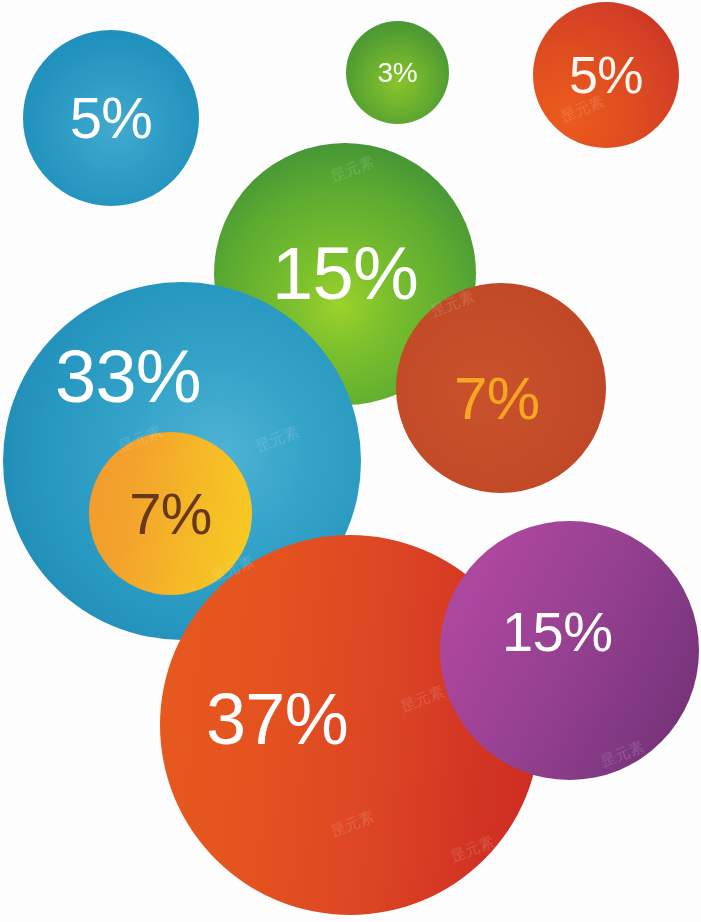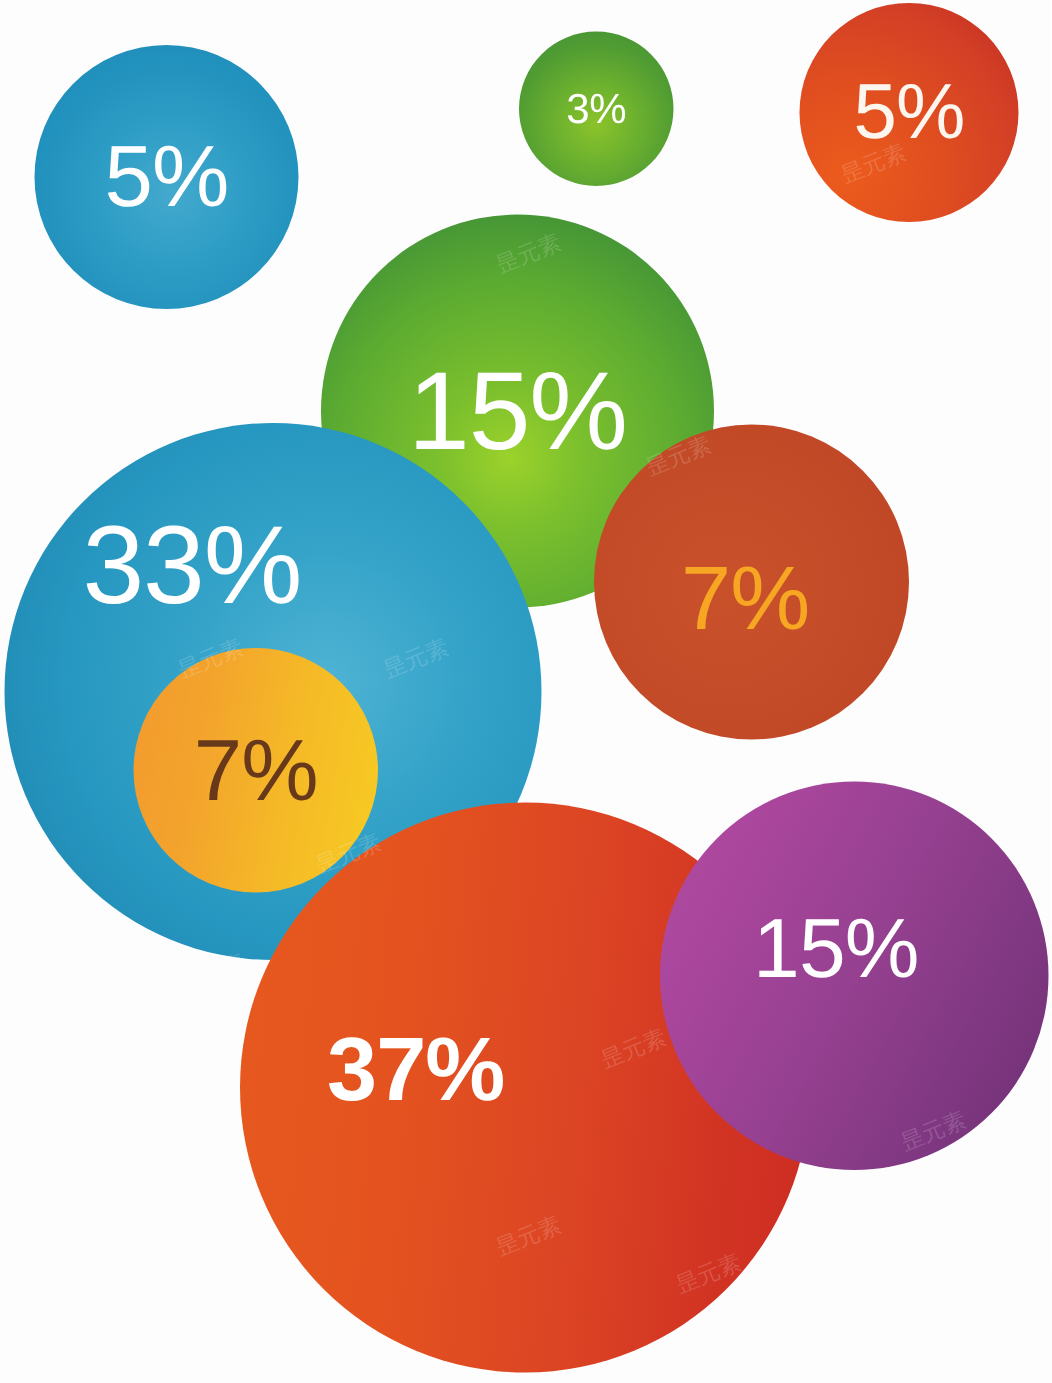--- a/index.html
+++ b/index.html
@@ -89,22 +89,22 @@
     font-size: 60px; color: #f6a623;
     position: absolute; left: 58px; top: 86px;
   }
 
   
   #b-red37 {
     left: 160px; top: 535px; width: 380px; height: 380px;
     background: linear-gradient(95deg, #e7591f 0%, #e4531f 28%, #dc4524 58%, #d23423 82%, #cc2c22 100%);
   }
   #b-red37 .bubble-label {
-    font-size: 60px; color: #ffffff;
-    position: absolute; left: 58px; top: 148px; font-weight: bold;
+    font-size: 72px; color: #ffffff;
+    position: absolute; left: 46px; top: 148px;
   }
 
   
   #b-purple15 {
     left: 440px; top: 521px; width: 259px; height: 259px;
     background: linear-gradient(118deg, #b44ba4 0%, #a9469c 22%, #954090 50%, #7e3780 78%, #6e2f72 100%);
   }
   #b-purple15 .bubble-label {
     font-size: 56px; color: #ffffff;
     position: absolute; left: 62px; top: 83px;

